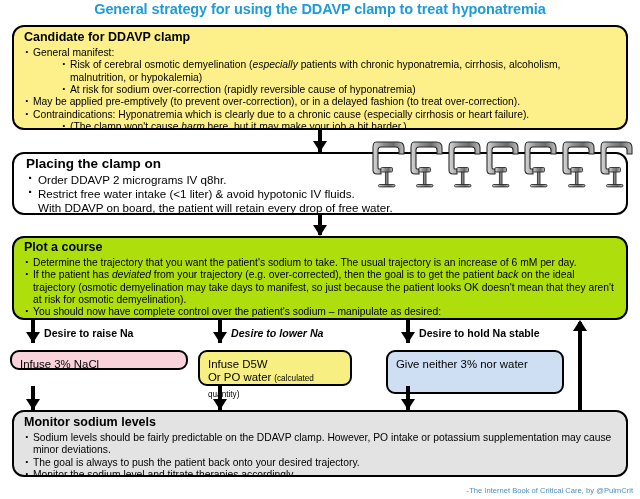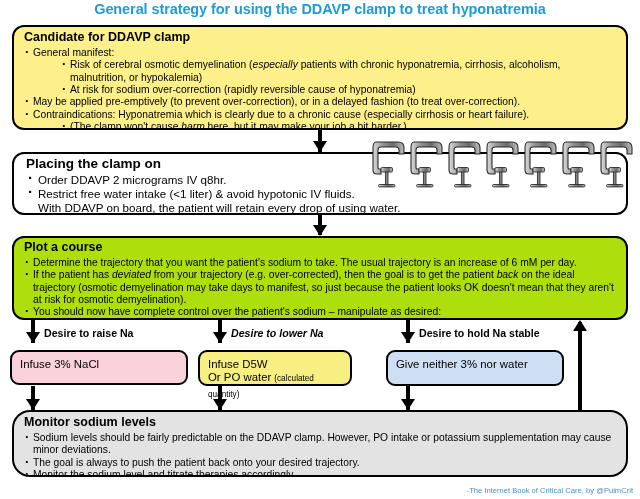--- a/index.html
+++ b/index.html
@@ -30,21 +30,21 @@
   
   .box {
     position: absolute;
     border: 2.5px solid #000;
     border-radius: 12px;
     overflow: hidden;
   }
   .box.yellow  { background: #fdf08a; }
   .box.white   { background: #ffffff; }
   .box.green   { background: #aede0c; }
-  .box.gray    { background: #e3e3e3; border-radius: 18px; }
+  .box.gray    { background: #e3e3e3; }
 
   .hdr {
     font-weight: bold;
     font-size: 12.5px;
     color: #000;
     line-height: 1.1;
   }
   .bullets { margin: 0; padding: 0; list-style: none; }
   .bullets li {
     position: relative;
@@ -177,21 +177,21 @@
 
   <div class="vline" style="left:318px; top:130px; height:22px;"></div>
   <div class="arrowdown" style="left:313px; top:141px;"></div>
 
   <div class="box white b2" style="left:12px; top:152px; width:616px; height:63px;">
     <div style="padding:3px 8px 0 12px;">
       <div class="hdr">Placing the clamp on</div>
       <ul class="bullets" style="margin-top:1px;">
         <li><span>Order DDAVP 2 micrograms IV q8hr.</span></li>
         <li><span>Restrict free water intake (&lt;1 liter) &amp; avoid hypotonic IV fluids.</span>
-          <span class="cont2">With DDAVP on board, the patient will retain every drop of using water.</span>
+          <span class="cont2">With DDAVP on board, the patient will retain every drop of free water.</span>
         </li>
       </ul>
     </div>
   </div>
 
   <svg class="clamps" viewBox="0 0 266 50">
     <defs>
       <linearGradient id="metal" x1="0" y1="0" x2="1" y2="0">
         <stop offset="0%" stop-color="#d9d9d9"></stop>
         <stop offset="35%" stop-color="#8e8e8e"></stop>
@@ -255,32 +255,32 @@
   <div class="vline" style="left:218px; top:320px; height:23px;"></div>
   <div class="arrowdown" style="left:213px; top:332px;"></div>
 
   <div class="vline" style="left:406px; top:320px; height:23px;"></div>
   <div class="arrowdown" style="left:401px; top:332px;"></div>
 
   <div class="collabel" style="left:44px;  top:327px;">Desire to raise Na</div>
   <div class="collabel" style="left:231px; top:327px;font-style:italic;">Desire to lower Na</div>
   <div class="collabel" style="left:419px; top:327px;">Desire to hold Na stable</div>
 
-  <div class="optbox pink" style="left:10px; top:350px; width:178px; height:35px;">
+  <div class="optbox pink" style="left:10px; top:350px; width:178px; height:20px;">
     <span>Infuse 3% NaCl</span>
   </div>
 
   <div class="optbox yel" style="left:198px; top:350px; width:154px; height:36px;">
     <div>Infuse D5W</div>
     <div style="margin-top:-2px;">
       <span>Or PO water</span><span class="small" style="margin-left:3px;">(calculated quantity)</span>
     </div>
   </div>
 
-  <div class="optbox blue" style="left:386px; top:350px; width:178px; height:36px;">
+  <div class="optbox blue" style="left:386px; top:350px; width:178px; height:44px;">
     <span>Give neither 3% nor water</span>
   </div>
 
   <div class="vline" style="left:31px;  top:386px; height:24px;"></div>
   <div class="arrowdown" style="left:26px; top:399px;"></div>
 
   <div class="vline" style="left:218px; top:386px; height:24px;"></div>
   <div class="arrowdown" style="left:213px; top:399px;"></div>
 
   <div class="vline" style="left:406px; top:386px; height:24px;"></div>

